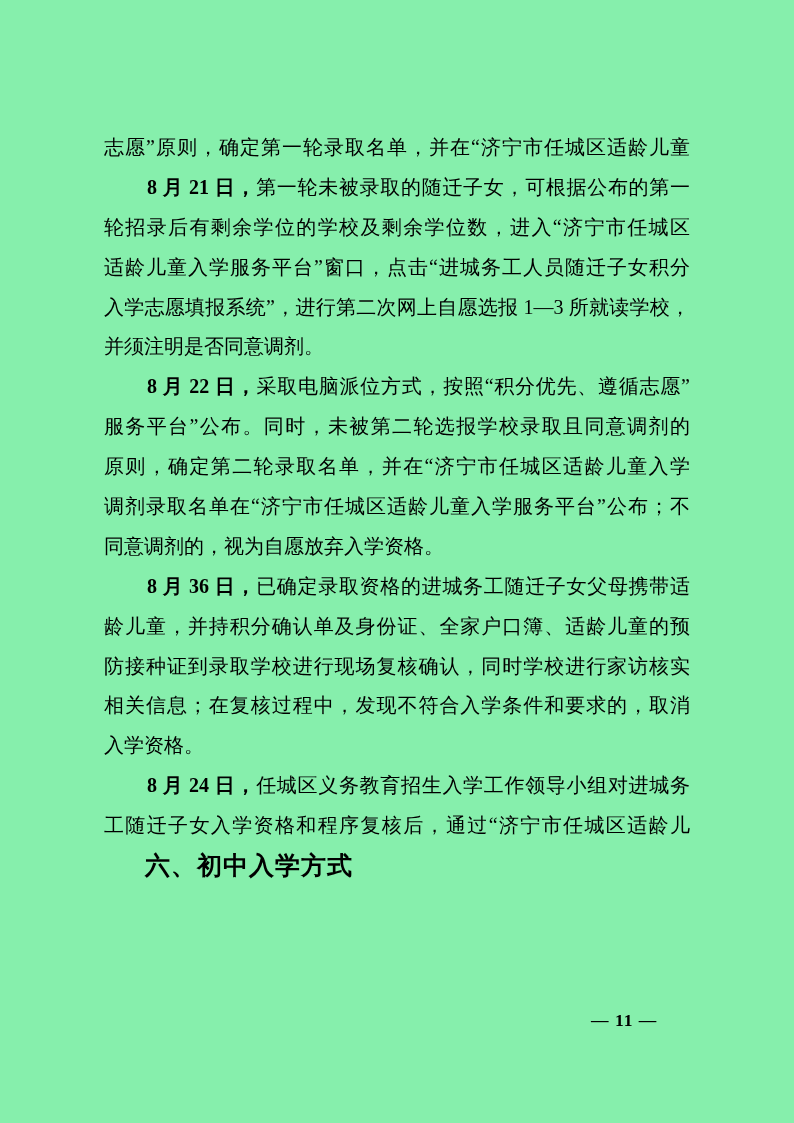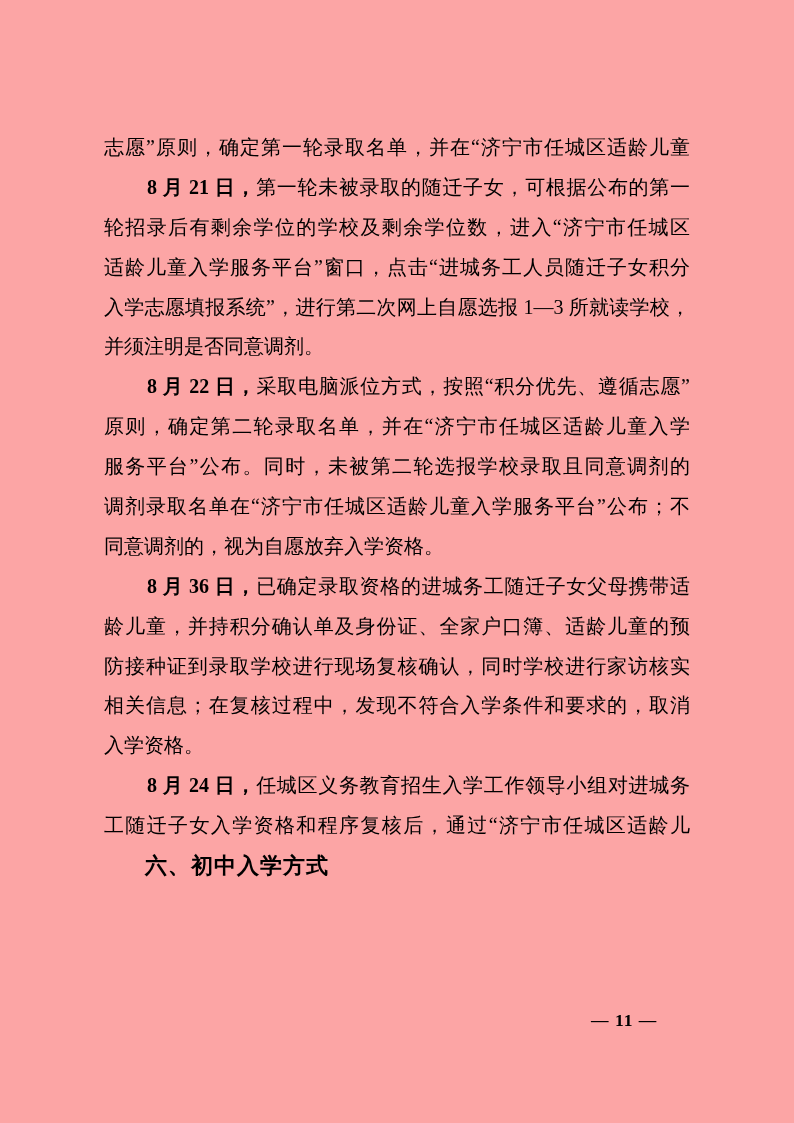--- a/index.html
+++ b/index.html
@@ -4,21 +4,21 @@
 <style>
   html, body {
     margin: 0;
     padding: 0;
     background: #ffffff;
   }
   .page {
     position: relative;
     width: 794px;
     height: 1123px;
-    background: #fca5a5;
+    background: #86efac;
     color: #000000;
     font-family: "Liberation Serif", "DejaVu Serif", serif;
     overflow: hidden;
   }
   .doc {
     position: absolute;
     left: 104px;
     top: 128px;
     width: 586px;
   }
@@ -39,21 +39,21 @@
     padding-left: 43px;
     width: 543px;
   }
   .date {
     font-weight: bold;
     margin-top: 20px;
   }
   .heading {
     font-family: "Liberation Sans", "DejaVu Sans", sans-serif;
     font-weight: bold;
-    font-size: 22px;
+    font-size: 25px;
     line-height: 39.9px;
     height: 39.9px;
     padding-left: 41px;
     text-align: left;
     text-align-last: left;
     letter-spacing: 1px;
   }
   .page-number {
     position: absolute;
     left: 591px;
@@ -76,22 +76,22 @@
 
     <div class="line">志愿”原则，确定第一轮录取名单，并在“济宁市任城区适龄儿童</div>
 
     <div class="line indent"><span class="date">8 月 21 日，</span><span>第一轮未被录取的随迁子女，可根据公布的第一</span></div>
     <div class="line">轮招录后有剩余学位的学校及剩余学位数，进入“济宁市任城区</div>
     <div class="line">适龄儿童入学服务平台”窗口，点击“进城务工人员随迁子女积分</div>
     <div class="line">入学志愿填报系统”，进行第二次网上自愿选报 1—3 所就读学校，</div>
     <div class="line end">并须注明是否同意调剂。</div>
 
     <div class="line indent"><span class="date">8 月 22 日，</span><span>采取电脑派位方式，按照“积分优先、遵循志愿”</span></div>
+    <div class="line">服务平台”公布。同时，未被第二轮选报学校录取且同意调剂的</div>
     <div class="line">原则，确定第二轮录取名单，并在“济宁市任城区适龄儿童入学</div>
-    <div class="line">服务平台”公布。同时，未被第二轮选报学校录取且同意调剂的</div>
     <div class="line">调剂录取名单在“济宁市任城区适龄儿童入学服务平台”公布；不</div>
     <div class="line end">同意调剂的，视为自愿放弃入学资格。</div>
 
     <div class="line indent"><span class="date">8 月 36 日，</span><span>已确定录取资格的进城务工随迁子女父母携带适</span></div>
     <div class="line">龄儿童，并持积分确认单及身份证、全家户口簿、适龄儿童的预</div>
     <div class="line">防接种证到录取学校进行现场复核确认，同时学校进行家访核实</div>
     <div class="line">相关信息；在复核过程中，发现不符合入学条件和要求的，取消</div>
     <div class="line end">入学资格。</div>
 
     <div class="line indent"><span class="date">8 月 24 日，</span><span>任城区义务教育招生入学工作领导小组对进城务</span></div>

